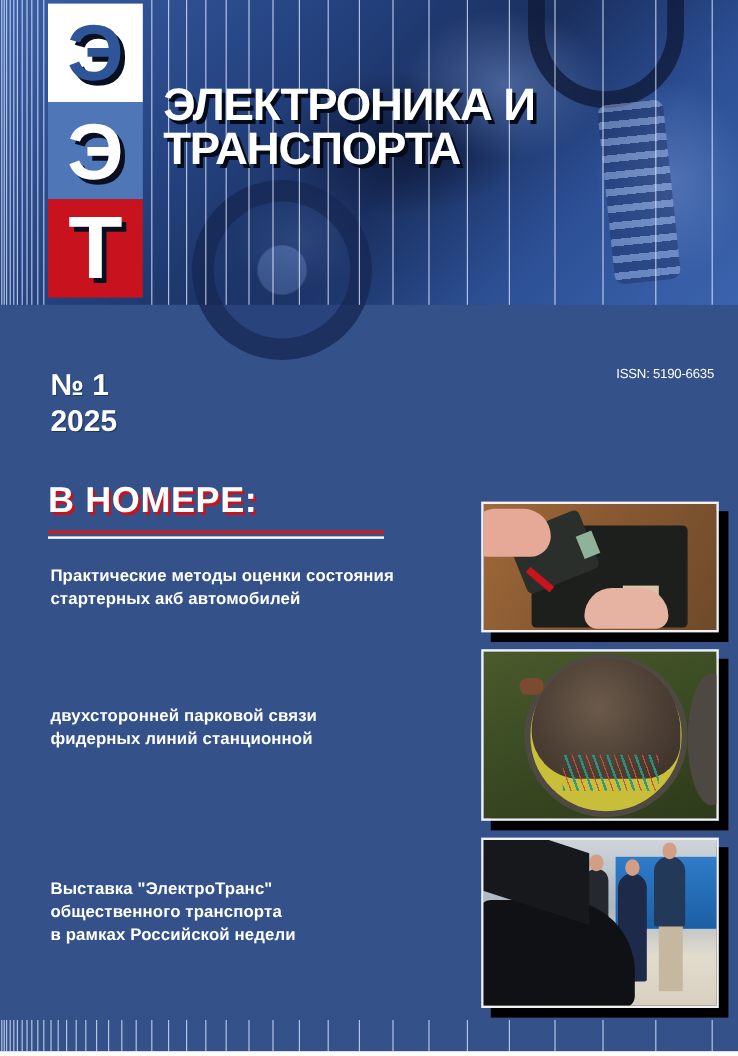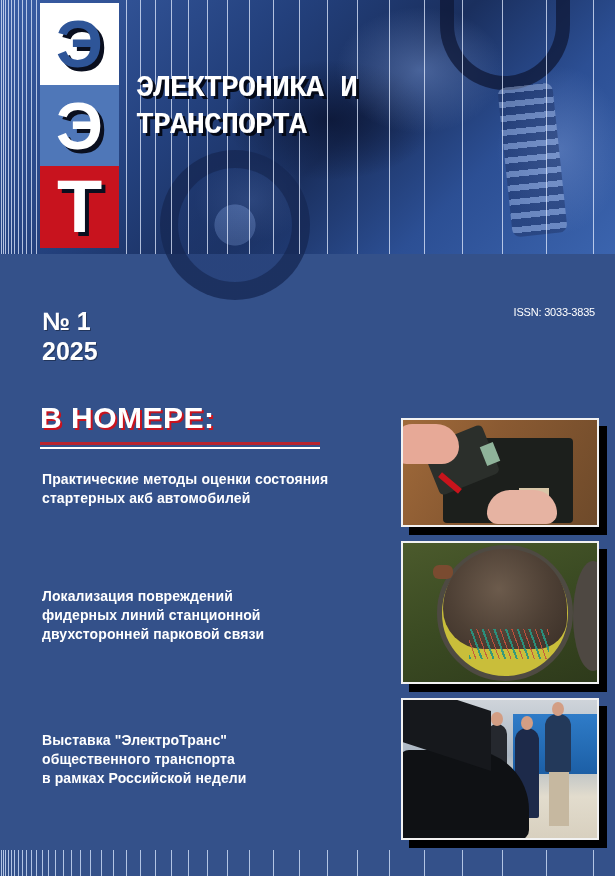--- a/index.html
+++ b/index.html
@@ -84,23 +84,23 @@
     }
     .logo-cell.white { background: #ffffff; color: #2e5598; text-shadow: 4px 4px 0 #0a0f1f; }
     .logo-cell.blue  { background: #4f77b8; color: #ffffff; text-shadow: 4px 4px 0 #0a0f1f; }
     .logo-cell.red   { background: #c8131e; color: #ffffff; text-shadow: 4px 4px 0 #0a0f1f; font-size: 74px; }
 
     
     .title {
       position: absolute;
       left: 136px; top: 70px;
       color: #ffffff;
-      font-family: Liberation Mono, monospace;
-      font-weight: bold;
-      font-size: 30px;
+      font-family: Liberation Sans, sans-serif;
+      font-weight: bold;
+      font-size: 38px;
       line-height: 37px;
       letter-spacing: -1px;
       text-shadow: 3px 3px 0 #050a18;
     }
     .title div { white-space: nowrap; }
 
     
     .band {
       position: absolute;
       left: 0; top: 262px;
@@ -280,35 +280,34 @@
   <div class="title">
     <div>ЭЛЕКТРОНИКА И</div>
     <div>ТРАНСПОРТА</div>
   </div>
 
 
   <div class="issue">
     <div>№ 1</div>
     <div>2025</div>
   </div>
-  <div class="issn">ISSN: 3033-3835</div>
+  <div class="issn">ISSN: 5190-6635</div>
 
   <div class="in-issue">В НОМЕРЕ:</div>
   <div class="rule-red"></div>
   <div class="rule-white"></div>
 
   <div class="article" style="top:470px;">
     <div>Практические методы оценки состояния</div>
     <div>стартерных акб автомобилей</div>
   </div>
 
   <div class="article" style="top:587px;">
-    <div>Локализация повреждений</div>
+    <div>двухсторонней парковой связи</div>
     <div>фидерных линий станционной</div>
-    <div>двухсторонней парковой связи</div>
   </div>
 
   <div class="article" style="top:731px;">
     <div>Выставка "ЭлектроТранс"</div>
     <div>общественного транспорта</div>
     <div>в рамках Российской недели</div>
   </div>
 
   <div class="photo-wrap" style="top:418px; height:109px;">
     <div class="photo-shadow"></div>

